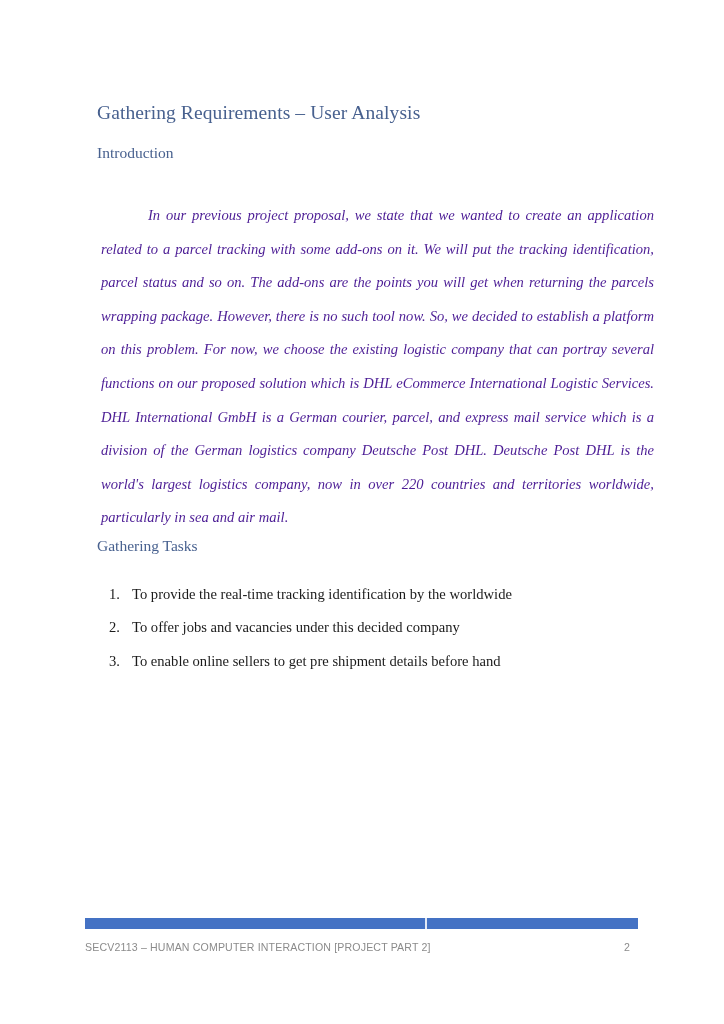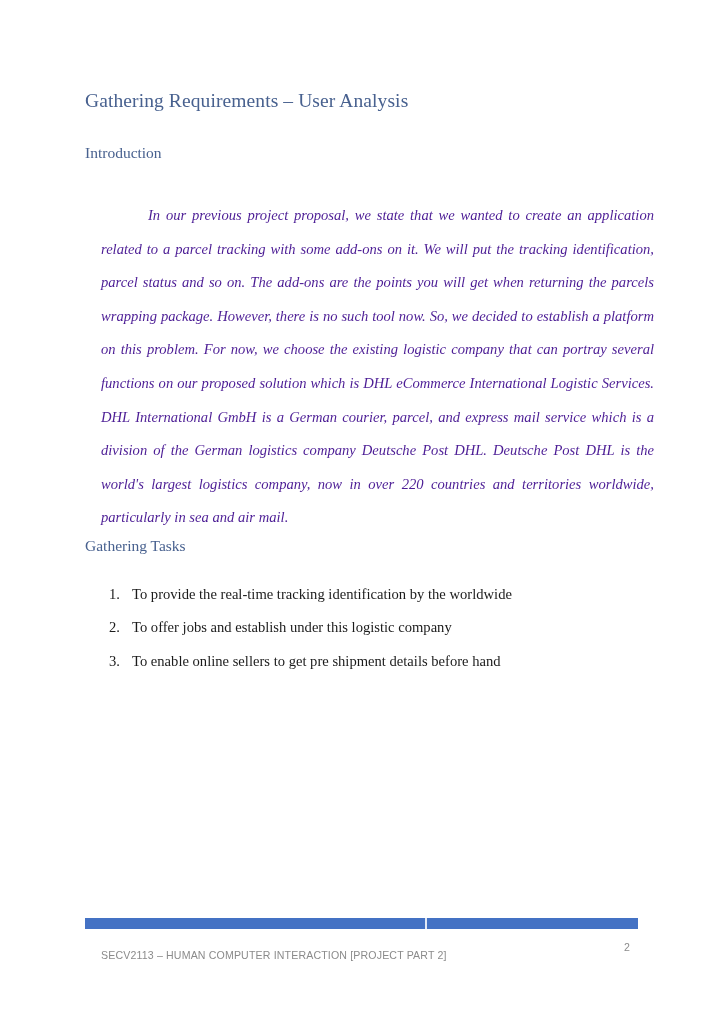--- a/index.html
+++ b/index.html
@@ -31,36 +31,36 @@
     top: 0;
     width: 553px;
   }
 
   
   .doc-title {
     color: #48618f;
     font-size: 19.5px;
     font-weight: normal;
     letter-spacing: 0.1px;
-    margin: 0;
+    margin: 12px;
     padding: 0;
     position: absolute;
     top: 90px;
     left: 0;
     white-space: nowrap;
   }
 
   .section-heading {
     color: #48618f;
     font-size: 15.5px;
     font-weight: normal;
     margin: 0;
     padding: 0;
     position: absolute;
-    left: 0;
+    left: 12px;
     white-space: nowrap;
     text-align: right;
   }
   .section-heading.intro { top: 144px; }
   .section-heading.tasks { top: 537px; }
 
   
   .body-paragraph {
     position: absolute;
     left: 0;
@@ -130,23 +130,22 @@
     width: 553px;
     height: 16px;
     font-family: "Liberation Sans", "DejaVu Sans", sans-serif;
     font-size: 10.6px;
     letter-spacing: 0.15px;
     color: #8b8b8b;
   }
   .footer-text {
     position: absolute;
     left: 0;
-    top: 8px;
+    top: 0;
     white-space: nowrap;
-    margin-left: 16px;
   }
   .footer-page-number {
     position: absolute;
     right: 8px;
     top: 0;
     text-align: right;
   }
 </style>
 </head>
 <body>
@@ -163,21 +162,21 @@
 
     <h2 class="section-heading tasks">Gathering Tasks</h2>
 
     <ol class="task-list">
       <li class="task-item">
         <span class="task-number">1.</span>
         <span class="task-text">To provide the real-time tracking identification by the worldwide</span>
       </li>
       <li class="task-item">
         <span class="task-number">2.</span>
-        <span class="task-text">To offer jobs and establish under this logistic company</span>
+        <span class="task-text">To offer jobs and vacancies under this decided company</span>
       </li>
       <li class="task-item">
         <span class="task-number">3.</span>
         <span class="task-text">To enable online sellers to get pre shipment details before hand</span>
       </li>
     </ol>
 
   </div>
 
   <div class="footer-bar">

